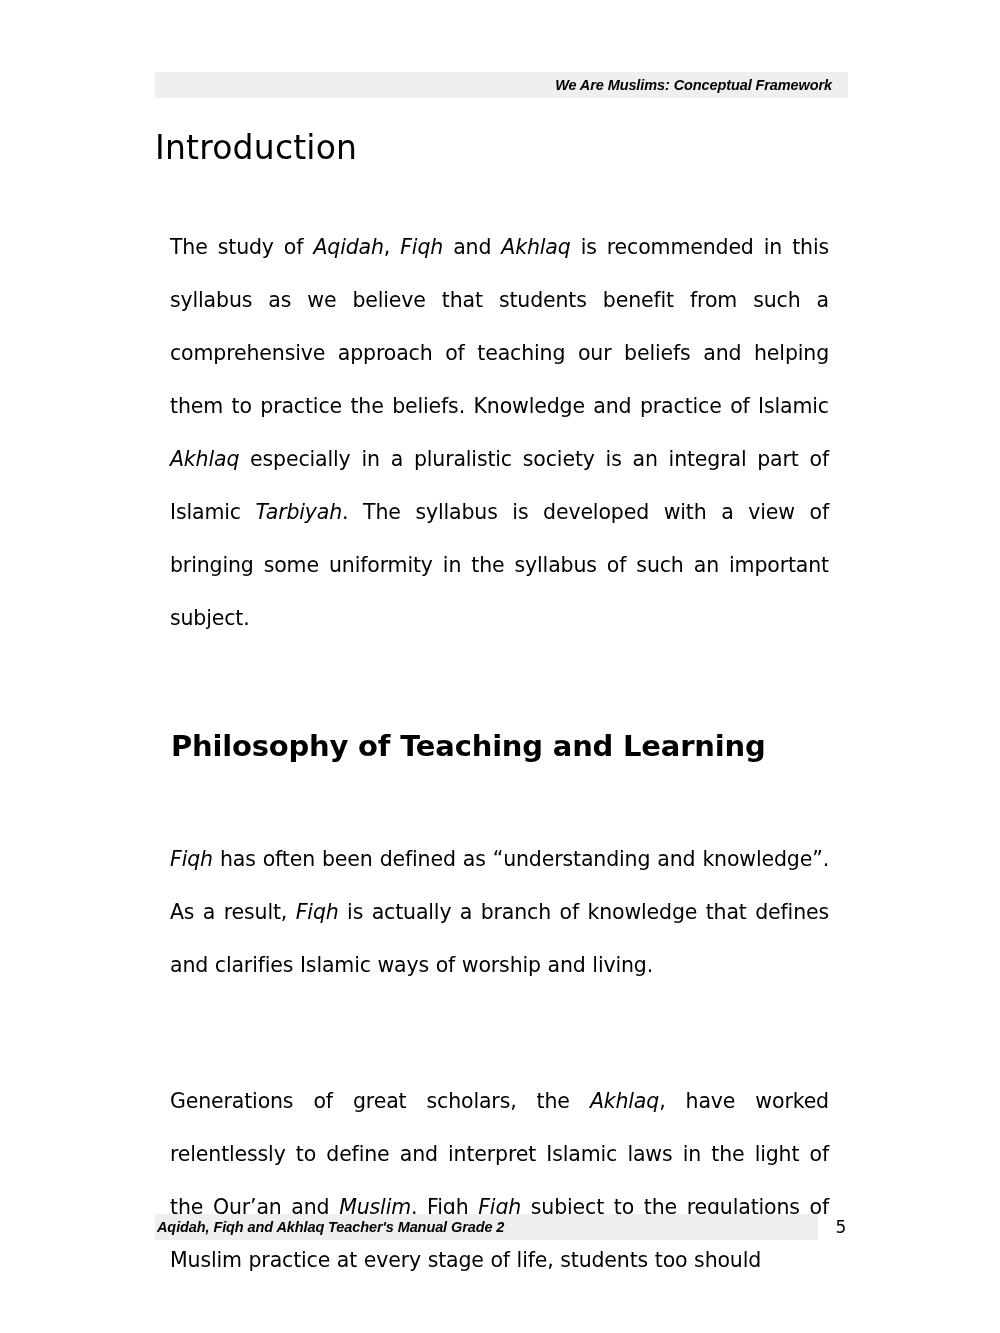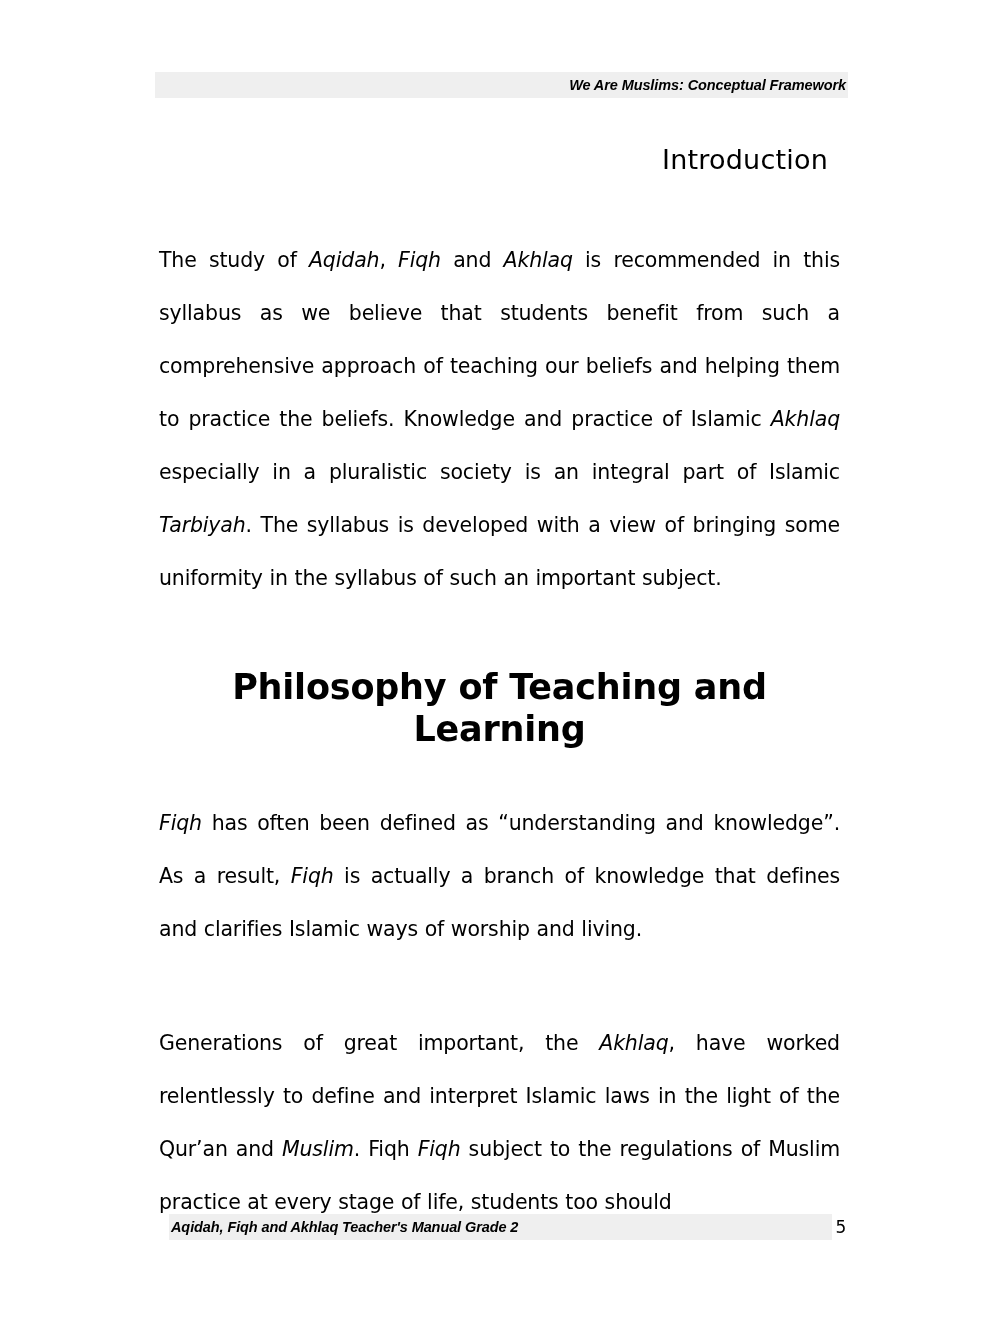--- a/index.html
+++ b/index.html
@@ -38,78 +38,77 @@
     align-items: center;
     justify-content: flex-end;
   }
   .header-text {
     font-family: "Liberation Sans", sans-serif;
     font-style: italic;
     font-weight: bold;
     font-size: 14.5px;
     letter-spacing: -0.1px;
     color: #000;
-    padding-right: 2px;
+    padding-right: 16px;
     white-space: nowrap;
   }
 
   
   .content {
     position: absolute;
     left: 155px;
     top: 128px;
     width: 689px;
   }
 
   h1.doc-heading {
     font-family: "DejaVu Sans", sans-serif;
     font-weight: normal;
-    font-size: 27px;
-    text-align: right;
-    margin: 16px;
+    font-size: 33px;
+    text-align: left;
+    margin: 0;
     padding: 0;
     line-height: 1.2;
     letter-spacing: 0.2px;
   }
 
   h2.doc-heading-bold {
     font-family: "DejaVu Sans", sans-serif;
     font-weight: bold;
-    font-size: 35px;
-    text-align: center;
-    margin: 4px;
+    font-size: 29px;
+    margin: 16px;
     padding: 0;
     line-height: 1.2;
     letter-spacing: -0.2px;
   }
 
   p.body-par {
     font-family: "DejaVu Sans", sans-serif;
     font-size: 20.5px;
     line-height: 53px;
     text-align: justify;
     text-justify: inter-word;
-    margin: 4px;
+    margin: 15px;
     padding: 0;
     letter-spacing: -0.15px;
     word-spacing: 0.3px;
   }
   p.body-par i {
     font-style: italic;
   }
 
   .sp-after-h1 { height: 38px; }
   .sp-before-h2 { height: 53px; }
   .sp-after-h2 { height: 39px; }
   .sp-par-gap  { height: 53px; }
 
   
   .footer-band {
     position: absolute;
-    left: 169px;
+    left: 155px;
     top: 1214px;
     width: 663px;
     height: 26px;
     background: #efefef;
     box-sizing: border-box;
     display: flex;
     align-items: center;
   }
   .footer-text {
     font-family: "Liberation Sans", sans-serif;
@@ -155,21 +154,21 @@
     <div class="sp-before-h2"></div>
 
     <h2 class="doc-heading-bold">Philosophy of Teaching and Learning</h2>
 
     <div class="sp-after-h2"></div>
 
     <p class="body-par"><i>Fiqh</i><span> has often been defined as “understanding and knowledge”. As a result, </span><i>Fiqh</i><span> is actually a branch of knowledge that defines and clarifies Islamic ways of worship and living.</span></p>
 
     <div class="sp-par-gap"></div>
 
-    <p class="body-par"><span>Generations of great important, the </span><i>Akhlaq</i><span>, have worked relentlessly to define and interpret Islamic laws in the light of the Qur’an and </span><i>Muslim</i><span>. Fiqh </span><i>Fiqh</i><span> subject to the regulations of Muslim practice at every stage of life, students too should</span></p>
+    <p class="body-par"><span>Generations of great scholars, the </span><i>Akhlaq</i><span>, have worked relentlessly to define and interpret Islamic laws in the light of the Qur’an and </span><i>Muslim</i><span>. Fiqh </span><i>Fiqh</i><span> subject to the regulations of Muslim practice at every stage of life, students too should</span></p>
 
   </div>
 
   <div class="footer-band">
     <span class="footer-text">Aqidah, Fiqh and Akhlaq Teacher's Manual Grade 2</span>
   </div>
 
   <div class="page-number">5</div>
 
 </div>

